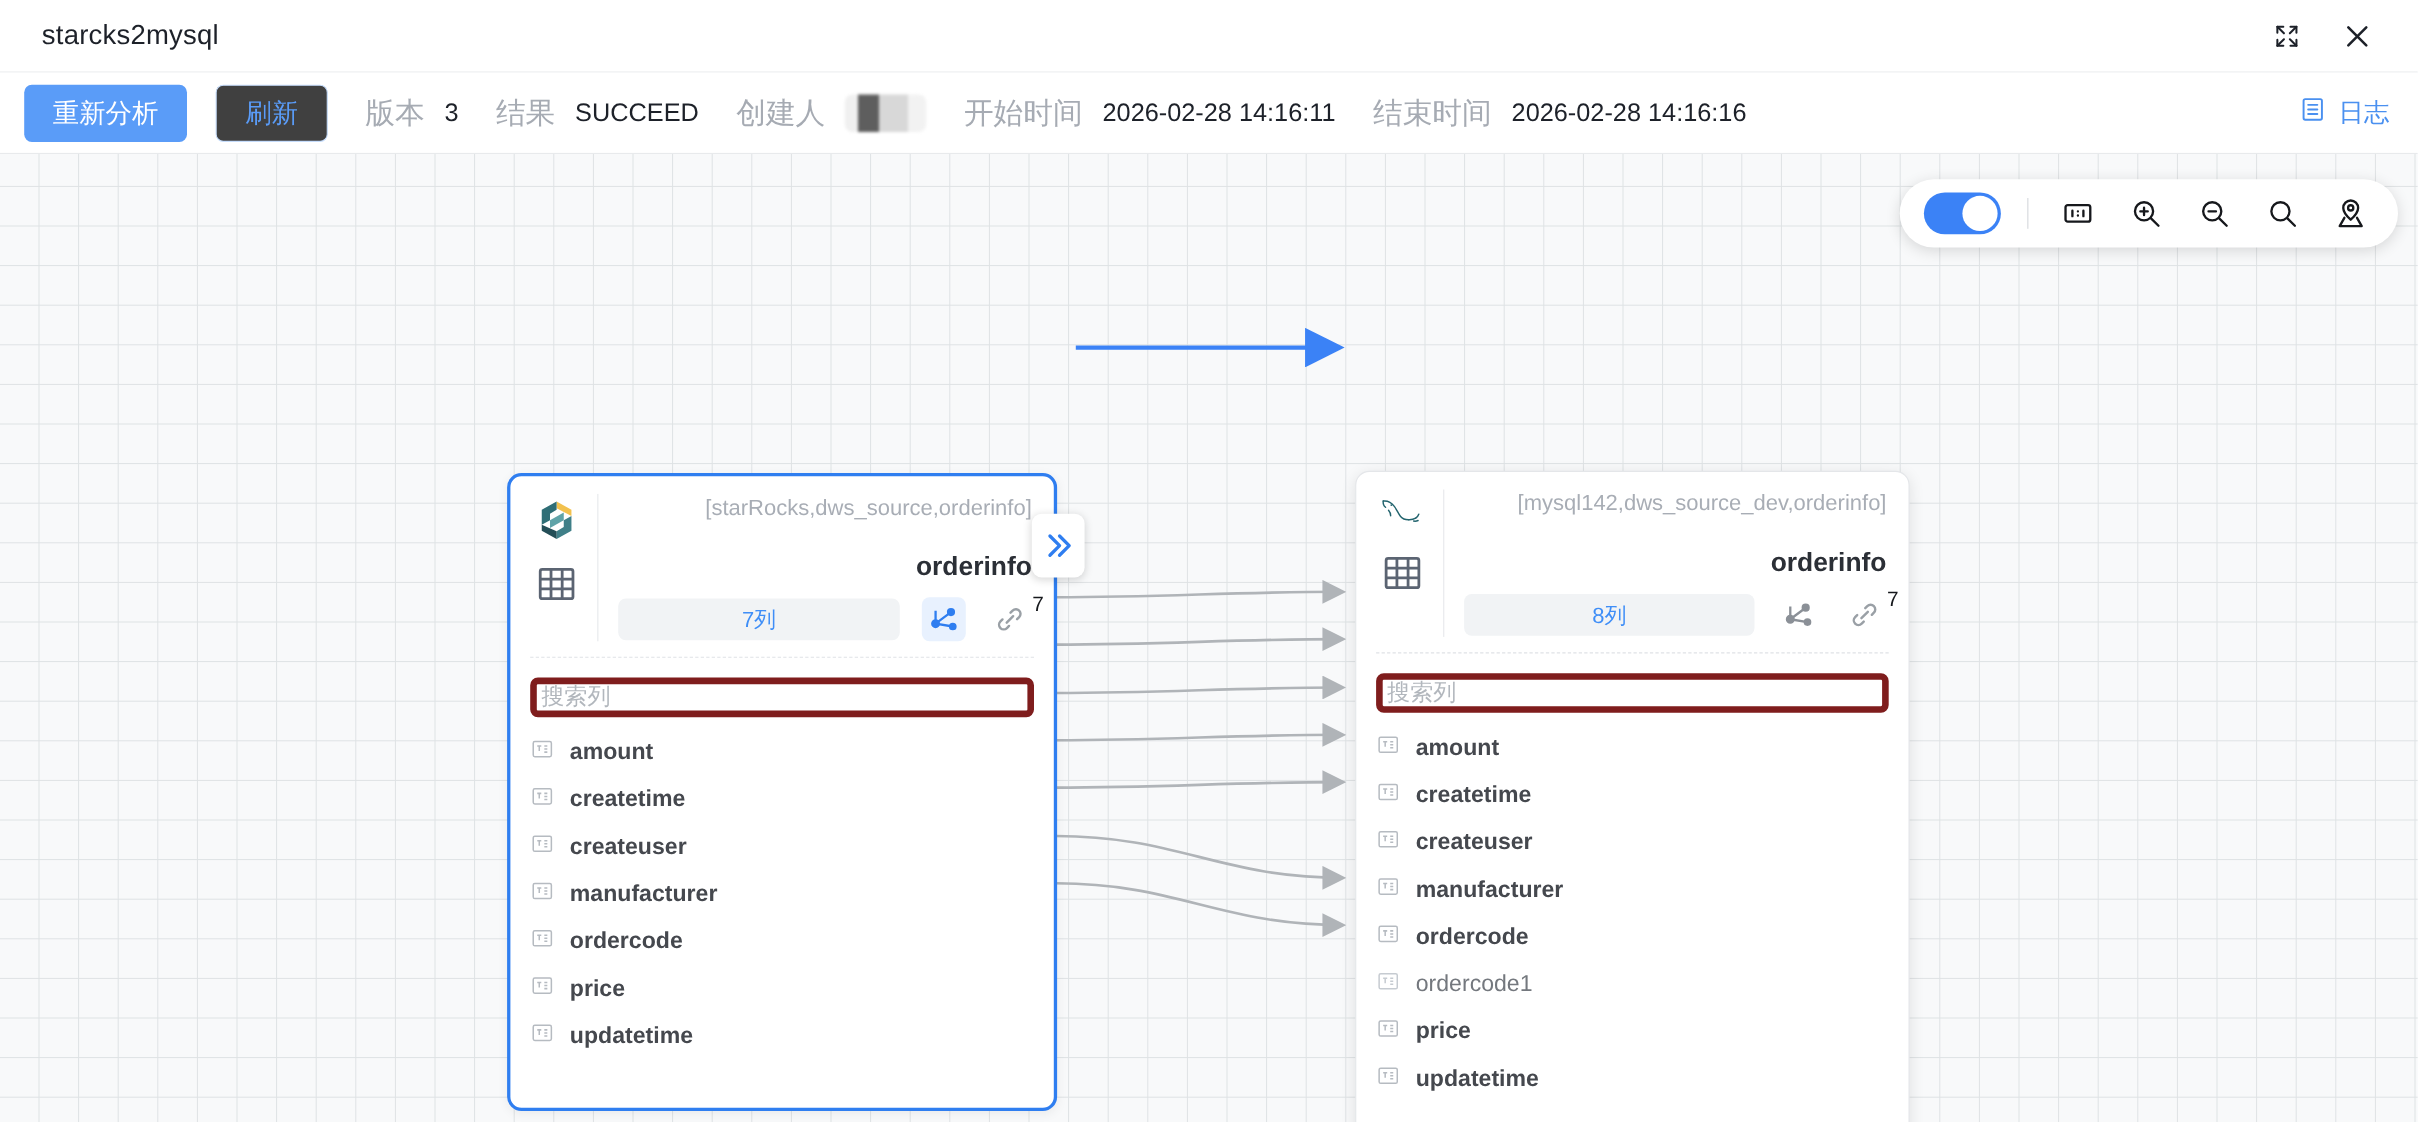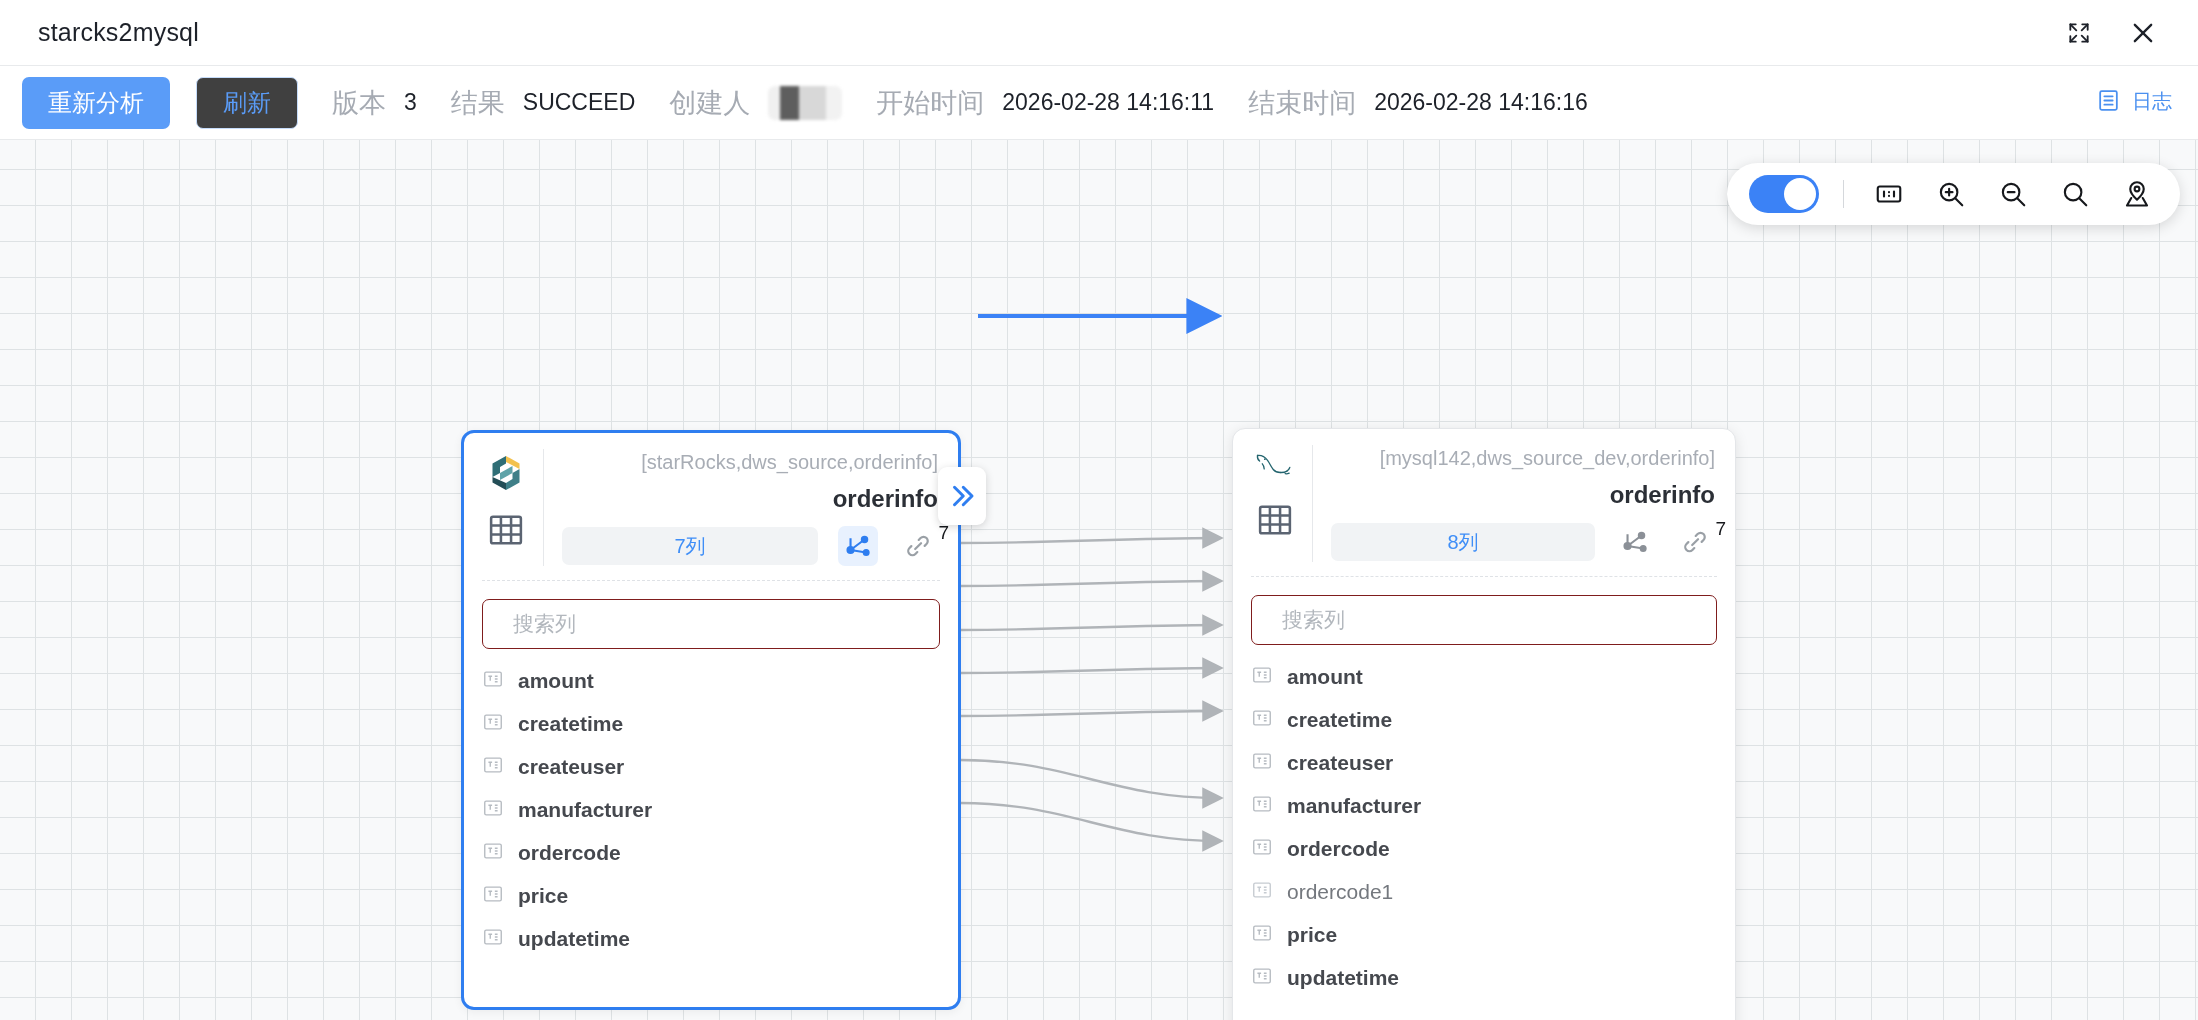--- a/index.html
+++ b/index.html
@@ -96,21 +96,21 @@
     background: linear-gradient(90deg,#f0f0f0 0 16%,#5e5e5e 16% 42%,#d8d8d8 42% 78%,#f2f2f2 78% 100%);
     filter: blur(1.6px);
     vertical-align: middle;
   }
   .log-btn {
     margin-left: auto;
     display: flex;
     align-items: flex-start;
     gap: 11px;
     color: #4a90f0;
-    font-size: 20px;
+    font-size: 23px;
     cursor: pointer;
     padding-right: 4px;
   }
 
   
   .canvas {
     position: relative;
     width: 2198px;
     height: 880px;
     background-color: #f8f9fa;
@@ -207,21 +207,21 @@
     color: #a8adb5;
     white-space: nowrap;
     overflow: hidden;
     text-overflow: ellipsis;
     line-height: 1.3;
   }
   .card-title {
     font-size: 24px;
     font-weight: bold;
     color: #2b2f36;
-    margin-top: 9px;
+    margin-top: 26px;
     line-height: 1.25;
   }
   .head-actions {
     display: flex;
     align-items: center;
     gap: 20px;
     margin-top: 12px;
   }
   .col-badge {
     flex: 1;
@@ -250,26 +250,26 @@
     font-size: 19px;
     color: #16181c;
     font-weight: 500;
   }
   .card-divider {
     border-top: 1px dashed #dfe2e6;
     margin: 14px 18px 0 18px;
   }
   .search-box {
     margin: 18px 18px 0 18px;
-    height: 50px;
-    border: 1px solid #7f1d1d;
+    height: 36px;
+    border: 6px solid #7f1d1d;
     border-radius: 7px;
     display: flex;
     align-items: center;
-    padding: 0 30px;
+    padding: 0 4px;
   }
   .search-box input {
     border: none;
     outline: none;
     width: 100%;
     font-size: 21px;
     font-family: inherit;
     color: #1d2129;
     background: transparent;
   }

